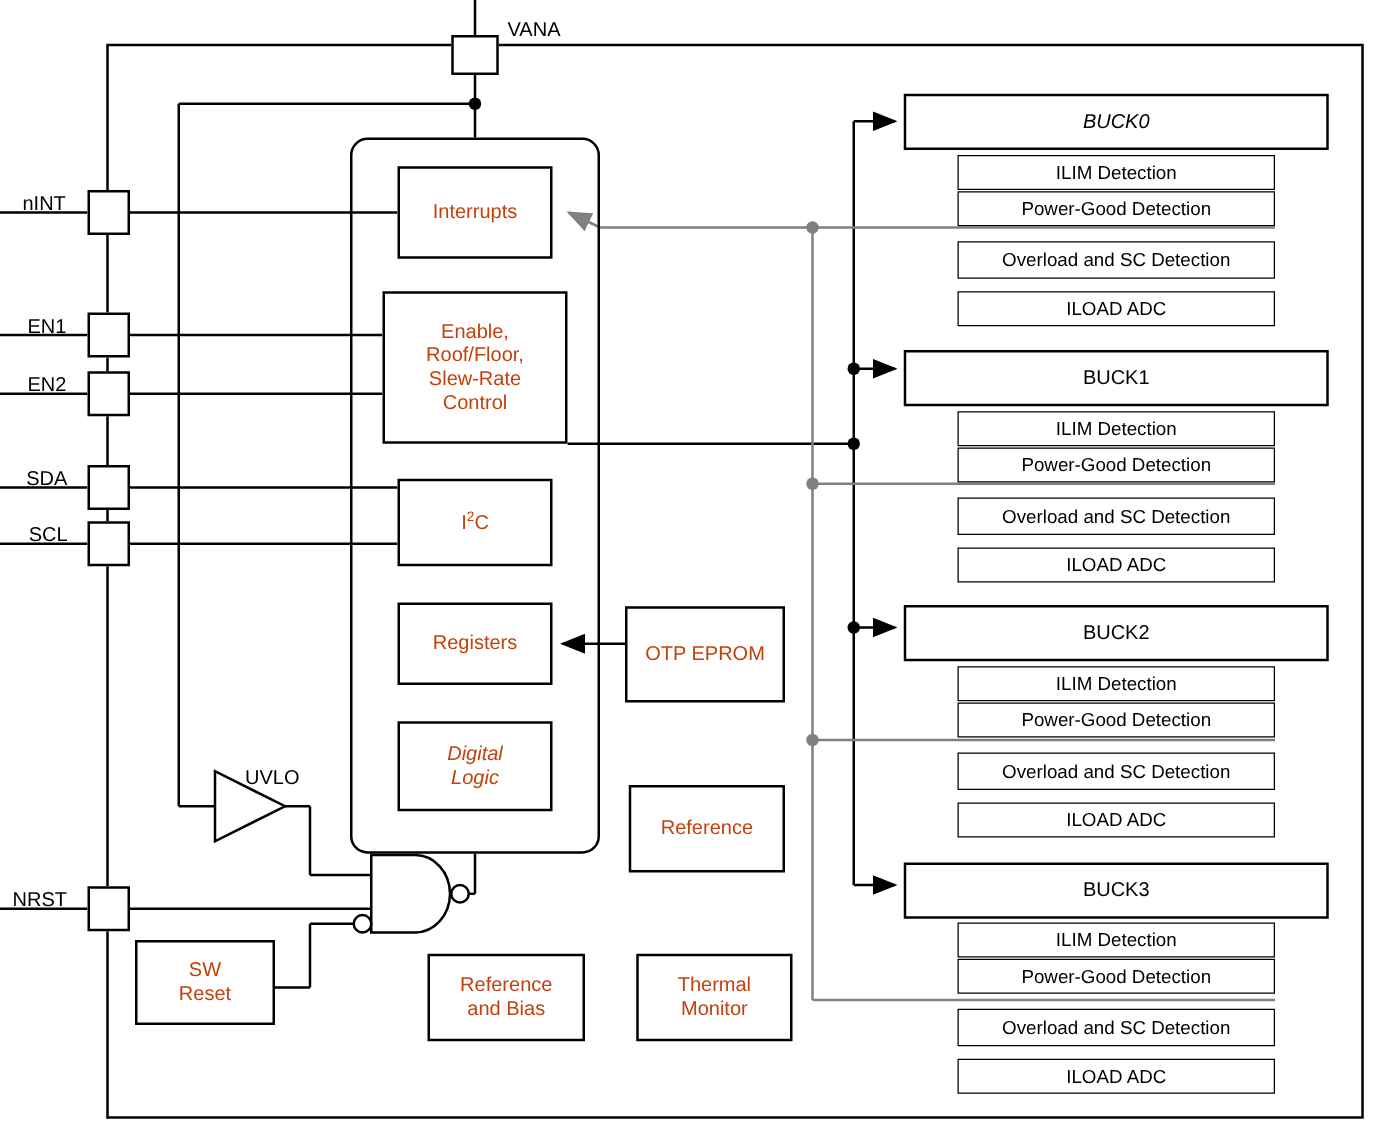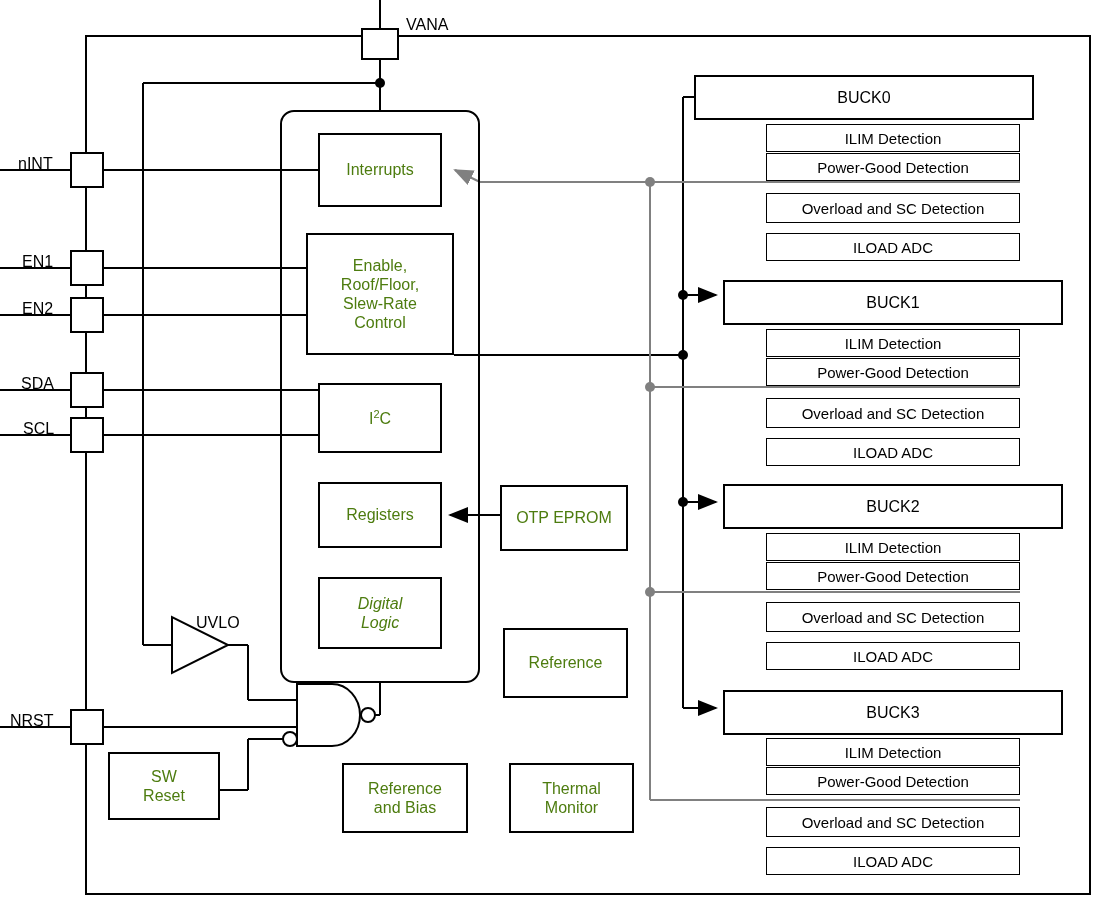--- a/index.html
+++ b/index.html
@@ -33,21 +33,21 @@
   .box {
     position: absolute;
     box-sizing: border-box;
     border: 2px solid #000;
     background: #fff;
     display: flex;
     align-items: center;
     justify-content: center;
     text-align: center;
     font-size: 16px;
-    color: #4d7c0f;
+    color: #c2410c;
     line-height: 1.2;
     white-space: pre-line;
   }
   .pad {
     position: absolute;
     box-sizing: border-box;
     border: 2px solid #000;
     background: #fff;
   }
   .core {
@@ -219,36 +219,36 @@
 
   <div class="box" style="left:318px; top:383px; width:124px; height:70px;">
     <span>I<sup>2</sup>C</span>
   </div>
 
   <div class="box" style="left:318px; top:482px; width:124px; height:66px;">Registers</div>
 
   <div class="box" style="left:318px; top:577px; width:124px; height:72px;font-style:italic;">Digital
 Logic</div>
 
-  <div class="box" style="left:500px; top:485px; width:128px; height:66px;">OTP EPROM</div>
+  <div class="box" style="left:500px; top:485px; width:128px; height:77px;">OTP EPROM</div>
 
   <div class="box" style="left:503px; top:628px; width:125px; height:70px;">Reference</div>
 
   <div class="box" style="left:342px; top:763px; width:126px; height:70px;">Reference
 and Bias</div>
 
   <div class="box" style="left:509px; top:763px; width:125px; height:70px;">Thermal
 Monitor</div>
 
   <div class="box" style="left:108px; top:752px; width:112px; height:68px;">SW
 Reset</div>
 
   <div class="lbl" style="left:196px; top:614px;">UVLO</div>
 
-  <div class="buck-title" style="left:694px; top:75px; width:340px; height:45px;">BUCK0</div>
+  <div class="buck-title" style="left:723px; top:75px; width:340px; height:45px;font-style:italic;">BUCK0</div>
   <div class="buck-sub" style="left:766px; top:124px; width:254px; height:28px;">ILIM Detection</div>
   <div class="buck-sub" style="left:766px; top:153px; width:254px; height:28px;">Power-Good Detection</div>
   <div class="buck-sub" style="left:766px; top:193px; width:254px; height:30px;">Overload and SC Detection</div>
   <div class="buck-sub" style="left:766px; top:233px; width:254px; height:28px;">ILOAD ADC</div>
 
   <div class="buck-title" style="left:723px; top:280px; width:340px; height:45px;">BUCK1</div>
   <div class="buck-sub" style="left:766px; top:329px; width:254px; height:28px;">ILIM Detection</div>
   <div class="buck-sub" style="left:766px; top:358px; width:254px; height:28px;">Power-Good Detection</div>
   <div class="buck-sub" style="left:766px; top:398px; width:254px; height:30px;">Overload and SC Detection</div>
   <div class="buck-sub" style="left:766px; top:438px; width:254px; height:28px;">ILOAD ADC</div>

